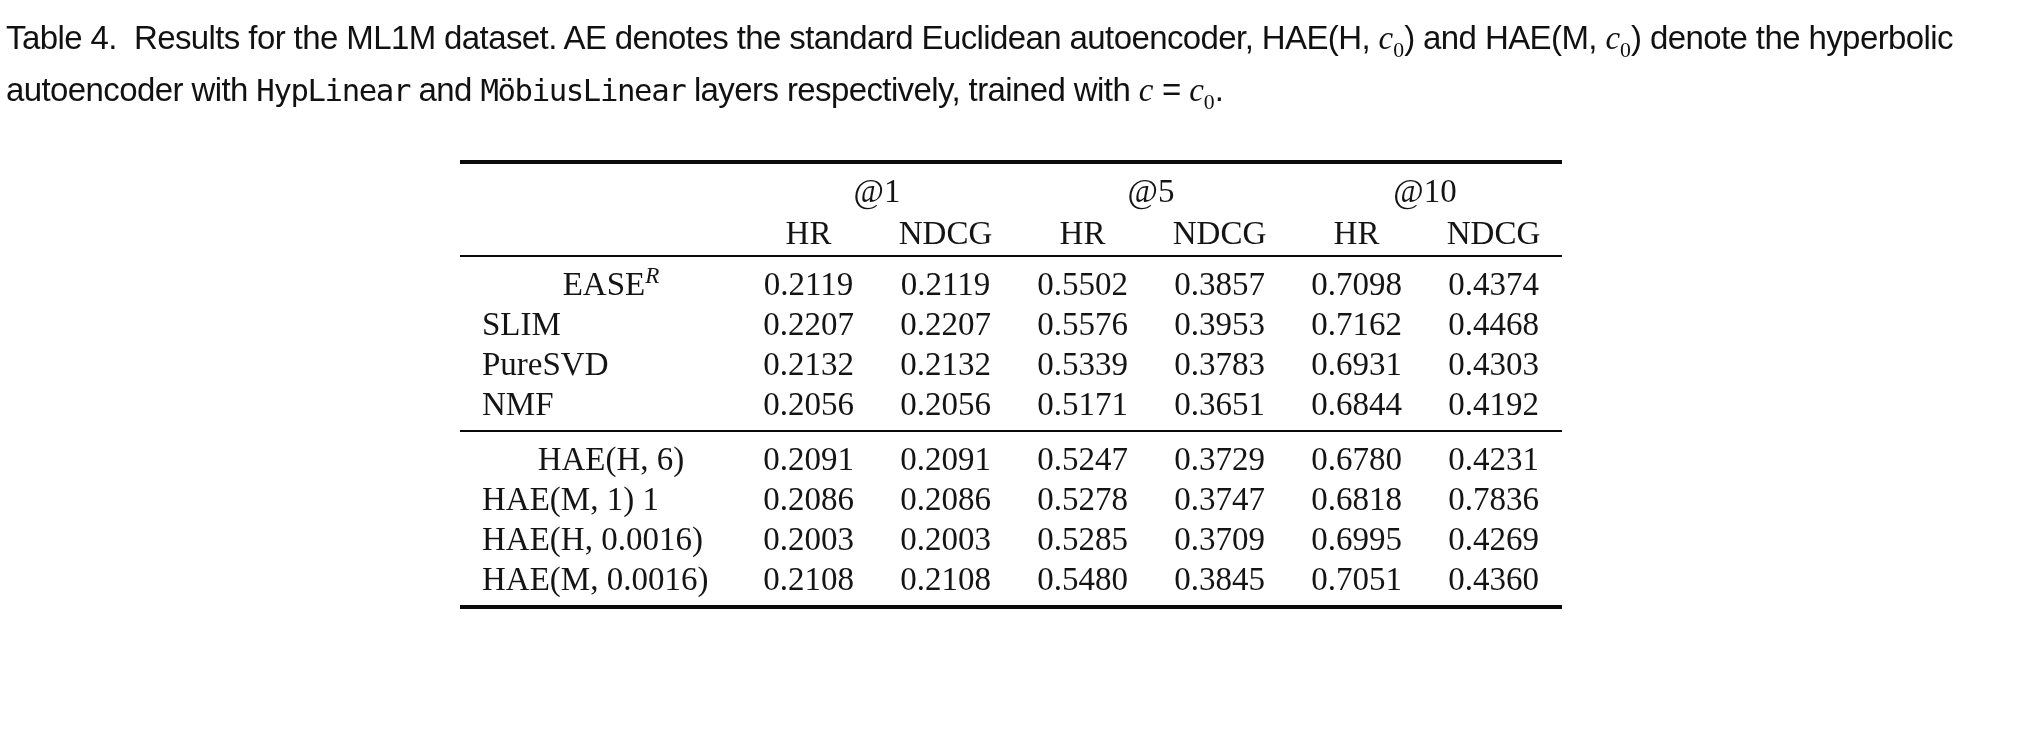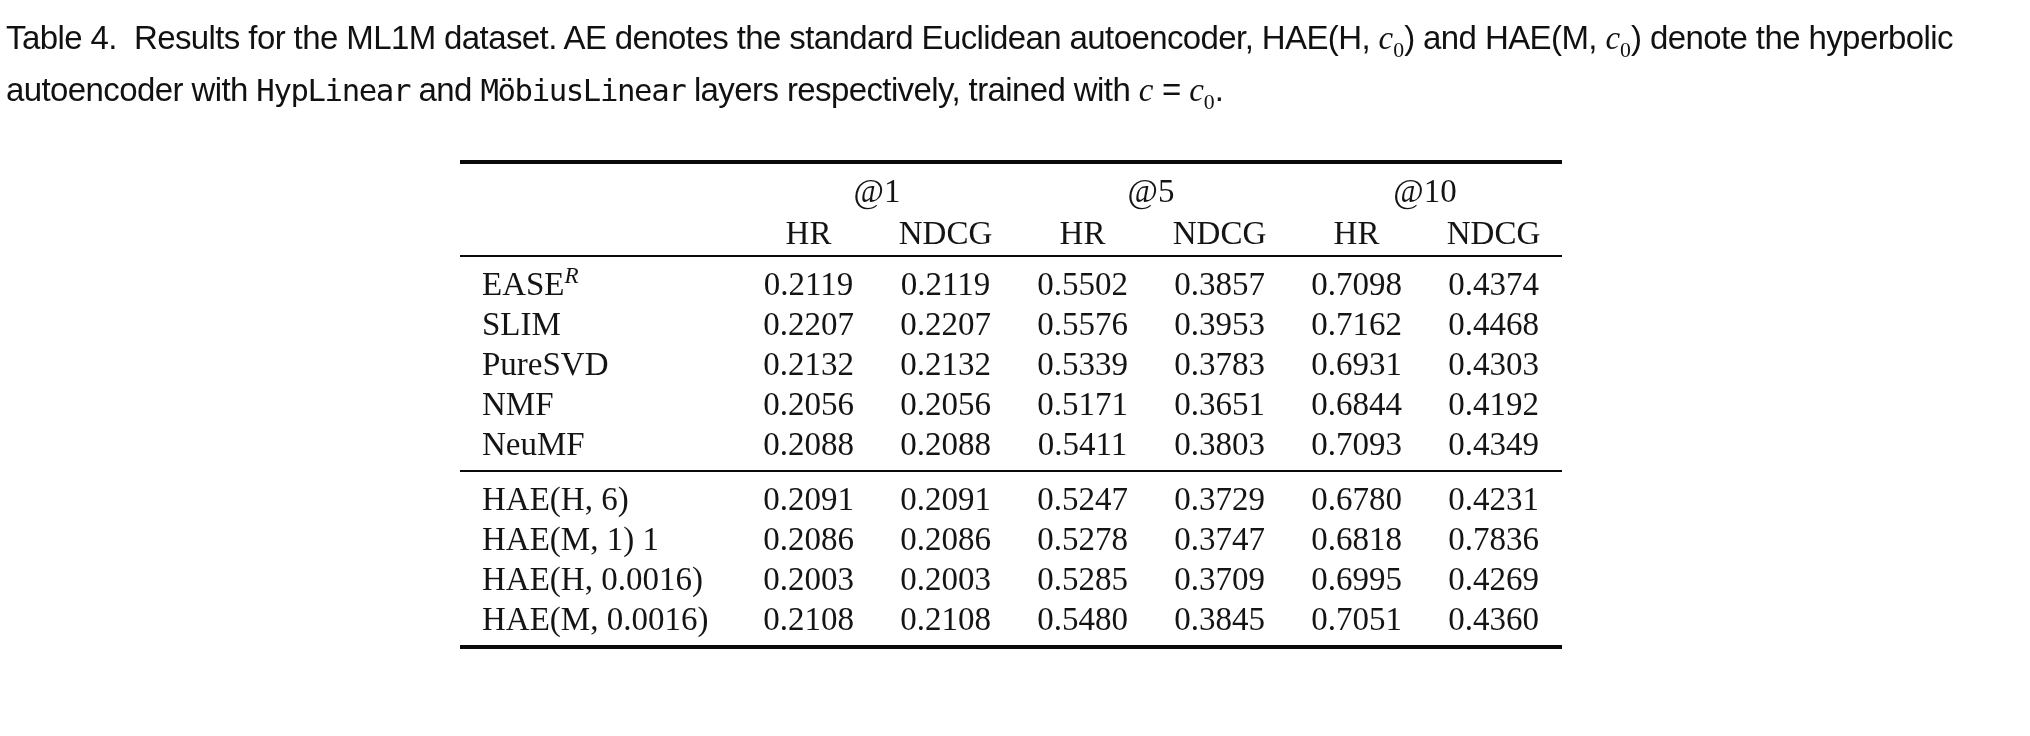--- a/index.html
+++ b/index.html
@@ -60,21 +60,21 @@
     text-align: left;
   }
   .num {
     width: 137px;
     text-align: center;
   }
   tr.group-row th { line-height: 40px; padding-top: 7px !important; text-align: center; }
   tr.sub-row th { line-height: 44px; border-bottom: 2.5px solid #0a0a0a; text-align: center; font-family: Liberation Serif, serif; }
   tr.sub-row th.label-col { text-align: left; }
   tbody td { line-height: 40px; }
-  tbody tr:first-child td { padding-top: 7px !important; }
+  tbody tr:first-child td { padding-top: 7px !important; text-align: center; }
   tbody tr:last-child td { padding-bottom: 6px !important; }
   tbody.second tr:first-child td { border-top: 2.5px solid #0a0a0a; }
   tr.bold-row td.num { font-weight: normal; }
   td.label-col sup {
     font-style: italic;
     font-size: 0.7em;
     line-height: 0;
     vertical-align: super;
   }
 </style>
@@ -133,29 +133,20 @@
         </tr>
         <tr>
           <td class="label-col">NMF</td>
           <td class="num">0.2056</td>
           <td class="num">0.2056</td>
           <td class="num">0.5171</td>
           <td class="num">0.3651</td>
           <td class="num">0.6844</td>
           <td class="num">0.4192</td>
         </tr>
-        <tr>
-          <td class="label-col">NeuMF</td>
-          <td class="num">0.2088</td>
-          <td class="num">0.2088</td>
-          <td class="num">0.5411</td>
-          <td class="num">0.3803</td>
-          <td class="num">0.7093</td>
-          <td class="num">0.4349</td>
-        </tr>
       </tbody>
     <tbody id="section-1" class="second">
         <tr>
           <td class="label-col">HAE(H, 6)</td>
           <td class="num">0.2091</td>
           <td class="num">0.2091</td>
           <td class="num">0.5247</td>
           <td class="num">0.3729</td>
           <td class="num">0.6780</td>
           <td class="num">0.4231</td>

